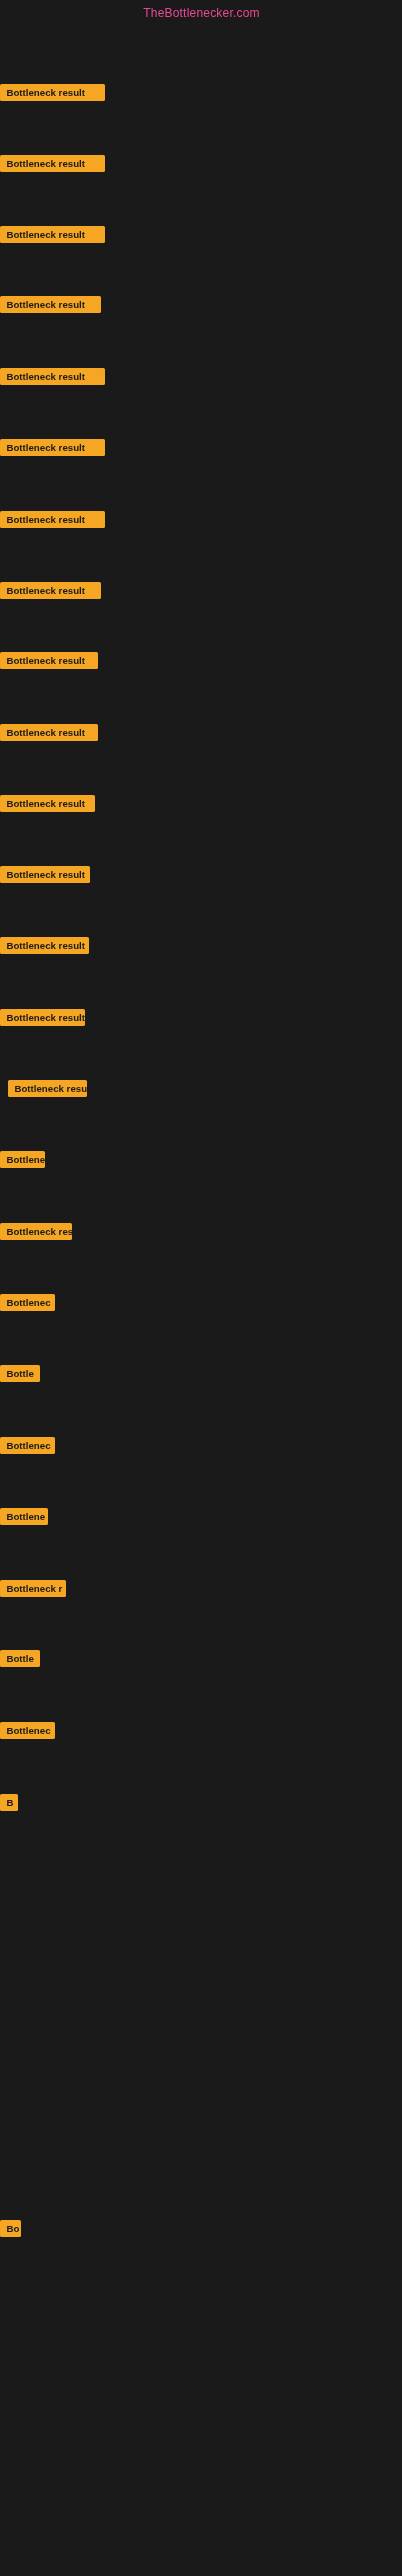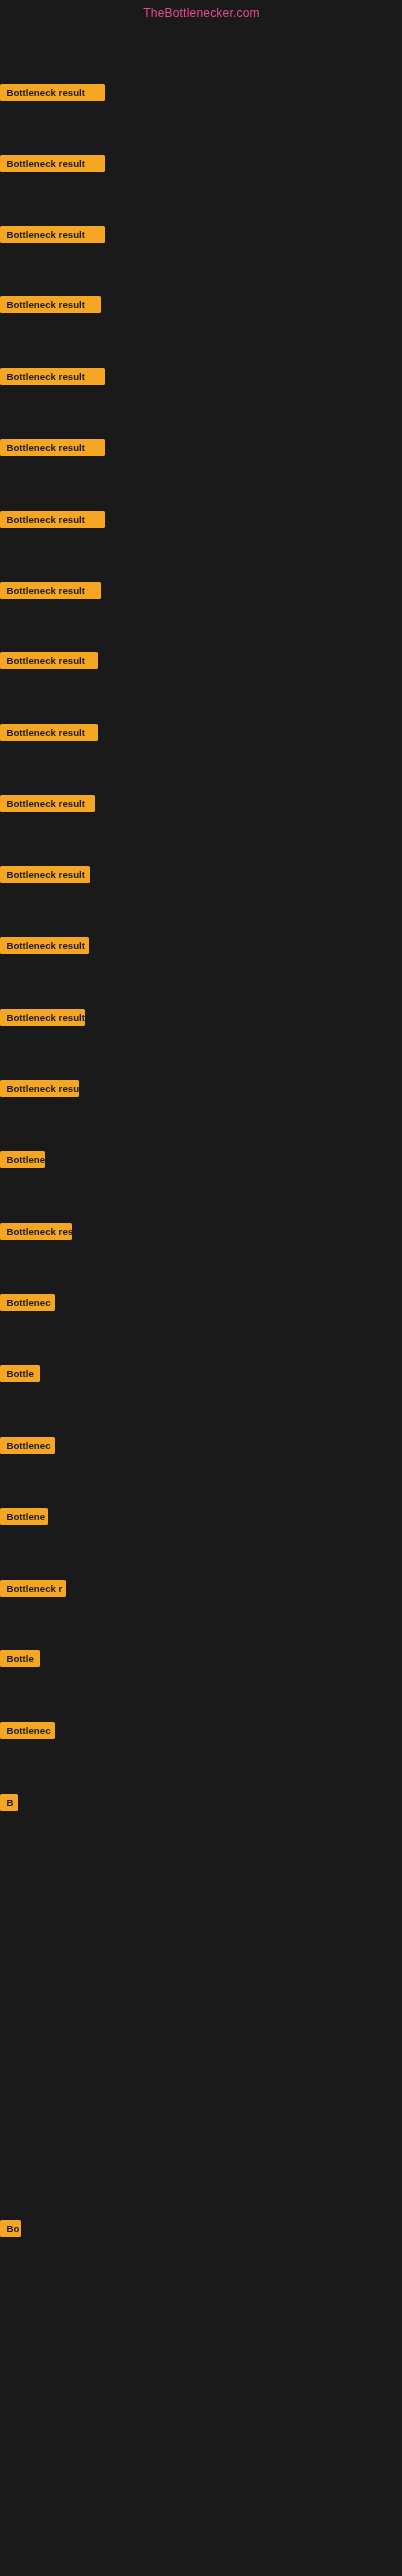--- a/index.html
+++ b/index.html
@@ -58,21 +58,21 @@
     <div class="result-row" style="top: 330px; left: 0px;"><div class="bottleneck-badge" style="max-width: 105px; width: 105px;">Bottleneck result</div></div>
     <div class="result-row" style="top: 401px; left: 0px;"><div class="bottleneck-badge" style="max-width: 105px; width: 105px;">Bottleneck result</div></div>
     <div class="result-row" style="top: 473px; left: 0px;"><div class="bottleneck-badge" style="max-width: 105px; width: 105px;">Bottleneck result</div></div>
     <div class="result-row" style="top: 544px; left: 0px;"><div class="bottleneck-badge" style="max-width: 101px; width: 101px;">Bottleneck result</div></div>
     <div class="result-row" style="top: 614px; left: 0px;"><div class="bottleneck-badge" style="max-width: 98px; width: 98px;">Bottleneck result</div></div>
     <div class="result-row" style="top: 686px; left: 0px;"><div class="bottleneck-badge" style="max-width: 98px; width: 98px;">Bottleneck result</div></div>
     <div class="result-row" style="top: 757px; left: 0px;"><div class="bottleneck-badge" style="max-width: 95px; width: 95px;">Bottleneck result</div></div>
     <div class="result-row" style="top: 828px; left: 0px;"><div class="bottleneck-badge" style="max-width: 90px; width: 90px;">Bottleneck result</div></div>
     <div class="result-row" style="top: 899px; left: 0px;"><div class="bottleneck-badge" style="max-width: 89px; width: 89px;">Bottleneck result</div></div>
     <div class="result-row" style="top: 971px; left: 0px;"><div class="bottleneck-badge" style="max-width: 85px; width: 85px;">Bottleneck result</div></div>
-    <div class="result-row" style="top: 1042px; left: 0px;"><div class="bottleneck-badge" style="max-width: 79px; width: 79px;">Bottleneck resu</div></div>
+    <div class="result-row" style="top: 1042px; left: 0px; padding-left: 8px;"><div class="bottleneck-badge" style="max-width: 79px; width: 79px;">Bottleneck resu</div></div>
     <div class="result-row" style="top: 1113px; left: 0px;"><div class="bottleneck-badge" style="max-width: 61px; width: 45px;">Bottleneck</div></div>
     <div class="result-row" style="top: 1185px; left: 0px;"><div class="bottleneck-badge" style="max-width: 75px; width: 72px;">Bottleneck res</div></div>
     <div class="result-row" style="top: 1256px; left: 0px;"><div class="bottleneck-badge" style="max-width: 55px; width: 55px;">Bottlenec</div></div>
     <div class="result-row" style="top: 1327px; left: 0px;"><div class="bottleneck-badge" style="max-width: 40px; width: 40px;">Bottle</div></div>
     <div class="result-row" style="top: 1399px; left: 0px;"><div class="bottleneck-badge" style="max-width: 55px; width: 55px;">Bottlenec</div></div>
     <div class="result-row" style="top: 1470px; left: 0px;"><div class="bottleneck-badge" style="max-width: 48px; width: 48px;">Bottlene</div></div>
     <div class="result-row" style="top: 1542px; left: 0px;"><div class="bottleneck-badge" style="max-width: 66px; width: 66px;">Bottleneck r</div></div>
     <div class="result-row" style="top: 1612px; left: 0px;"><div class="bottleneck-badge" style="max-width: 40px; width: 40px;">Bottle</div></div>
     <div class="result-row" style="top: 1684px; left: 0px;"><div class="bottleneck-badge" style="max-width: 55px; width: 55px;">Bottlenec</div></div>
     <div class="result-row" style="top: 1756px; left: 0px;"><div class="bottleneck-badge" style="max-width: 17.7px; width: 17.7px;">B</div></div>

